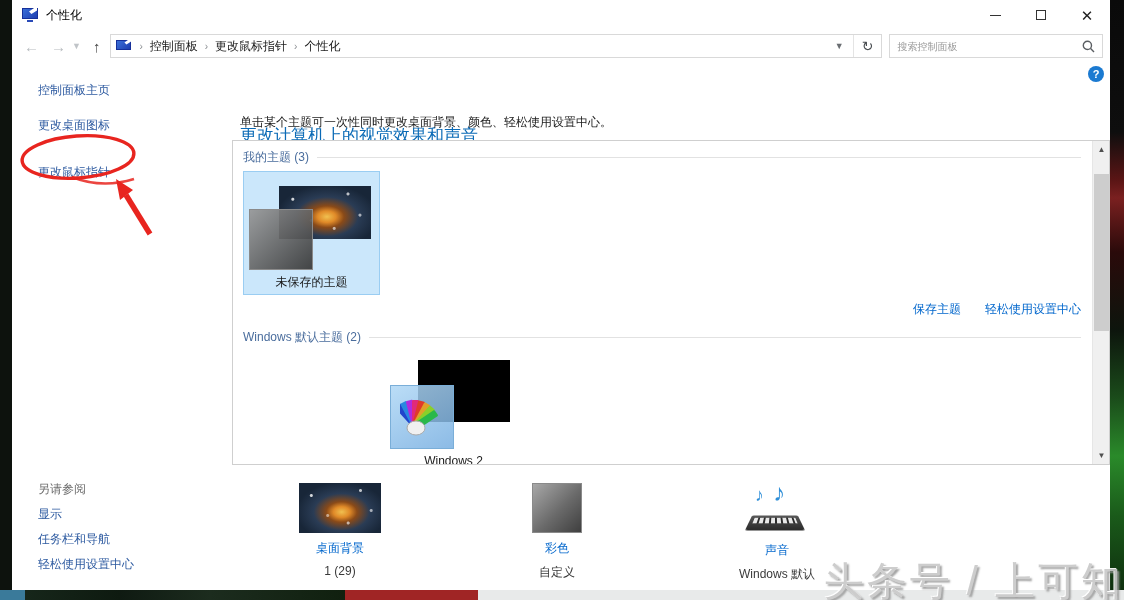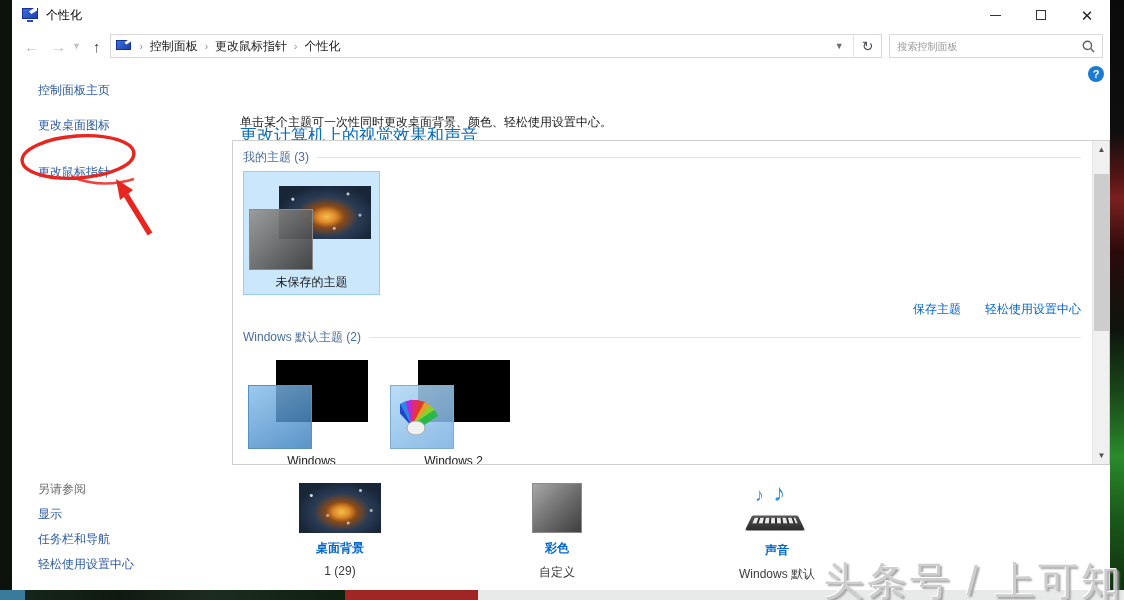--- a/index.html
+++ b/index.html
@@ -80,21 +80,21 @@
 
   .panel-links { position:absolute; right:28px; top:160px; display:flex; gap:24px; }
   .panel-links a, .blue-link { font-size:12px; color:#0066cc; text-decoration:none; white-space:nowrap; }
 
   .scrollbar { position:absolute; right:0; top:0; width:17px; height:323px; background:#f0f0f0; border-left:1px solid #e6e6e6; }
   .sb-arrow { position:absolute; left:0; width:17px; height:17px; display:flex; align-items:center; justify-content:center; font-size:8px; color:#505050; }
   .sb-thumb { position:absolute; left:1px; top:33px; width:15px; height:157px; background:#cdcdcd; }
 
   
   .setting { position:absolute; width:160px; display:flex; flex-direction:column; align-items:center; }
-  .setting .s-label { font-size:12px; color:#0066cc; margin-top:7px; white-space:nowrap;font-weight:bold; }
+  .setting .s-label { font-size:12px; color:#0066cc; margin-top:7px; white-space:nowrap; }
   .setting .s-value { font-size:12px; color:#3a3a3a; margin-top:7px; white-space:nowrap; }
   .thumb-bg { width:82px; height:50px; }
   .swatch-color { width:50px; height:50px; background:linear-gradient(135deg,#a8a8a8,#6a6a6a 55%,#3f3f3f); border:1px solid #8a8a8a; }
   .icon-box { width:60px; height:52px; position:relative; }
 
   
   .kbd { position:absolute; left:2px; bottom:2px; width:52px; height:22px; background:linear-gradient(#5a5a5a,#2a2a2a); transform:perspective(60px) rotateX(48deg); border-radius:2px; }
   .kbd:after { content:""; position:absolute; left:4px; top:4px; right:4px; height:9px;
      background:repeating-linear-gradient(90deg,#e8e8e8 0 4px,#2a2a2a 4px 6px); }
   .note { position:absolute; color:#2f8fd8; font-weight:bold; }
@@ -204,25 +204,20 @@
     <div class="panel-links">
       <a href="#">保存主题</a>
       <a href="#">轻松使用设置中心</a>
     </div>
 
     <div class="group-header" style="top:188px">
       <span class="gh-text">Windows 默认主题 (2)</span>
       <span class="gh-rule"></span>
     </div>
 
-    <div class="theme-tile" style="left:10px; top:214px; height:112px;">
-      <div class="tile-black" style="left:33px; top:5px; width:92px; height:62px;"></div>
-      <div class="square-blue" style="left:5px; top:30px; width:64px; height:64px;"></div>
-      <div class="tile-label" style="top:99px">Windows</div>
-    </div>
 
     <div class="theme-tile" style="left:152px; top:214px; height:112px;">
       <div class="tile-black" style="left:33px; top:5px; width:92px; height:62px;"></div>
       <div class="square-blue-light" style="left:5px; top:30px; width:64px; height:64px;">
         <svg width="44" height="42" viewBox="0 0 44 42">
           <g transform="translate(14,30)">
             <rect x="-2" y="-26" width="7" height="26" rx="1" fill="#2244cc" transform="rotate(-42)"></rect>
             <rect x="-2" y="-26" width="7" height="26" rx="1" fill="#2a88e0" transform="rotate(-28)"></rect>
             <rect x="-2" y="-26" width="7" height="26" rx="1" fill="#b02ae0" transform="rotate(-14)"></rect>
             <rect x="-2" y="-26" width="7" height="26" rx="1" fill="#e02a7a" transform="rotate(0)"></rect>

